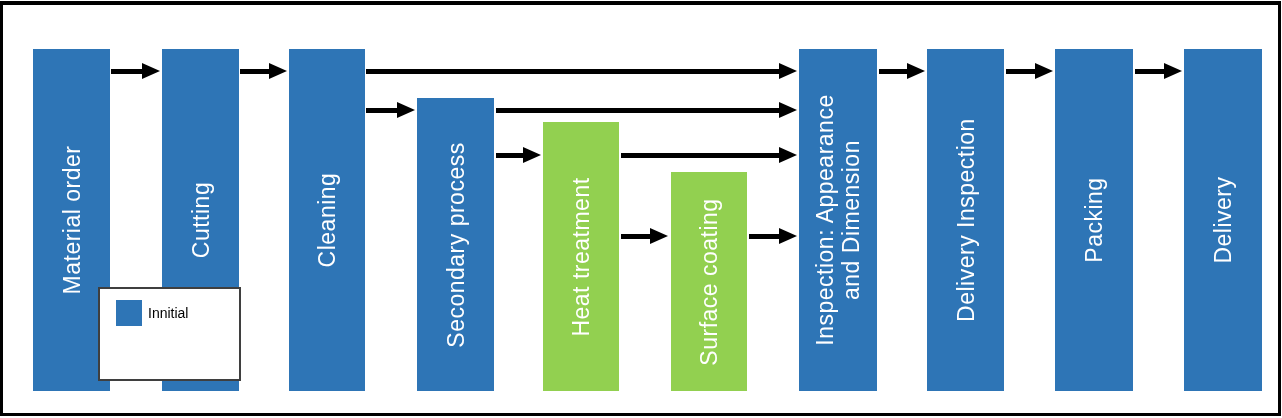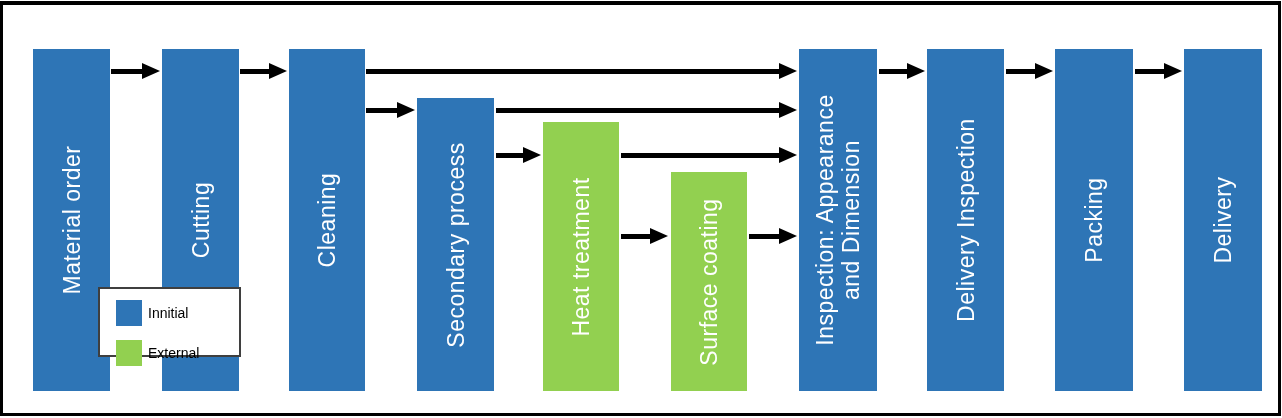--- a/index.html
+++ b/index.html
@@ -77,21 +77,21 @@
   .a7  { left:  366px; top: 107.5px; width:  31px; }
   .a8  { left:  496px; top: 107.5px; width: 283px; }
   .a9  { left:  496px; top: 152.5px; width:  27px; }
   .a10 { left:  621px; top: 152.5px; width: 158px; }
   .a11 { left:  621px; top: 233.5px; width:  29px; }
   .a12 { left:  749px; top: 233.5px; width:  30px; }
   
   .legend {
     position: absolute;
     left: 98px; top: 287px;
-    width: 143px; height: 70px;
+    width: 143px; height: 94px;
     background: #ffffff;
     border: 2px solid #3f3f3f;
     box-sizing: border-box;
     padding: 11px 0 0 16px;
   }
   .legend-row {
     display: flex;
     align-items: center;
     height: 26px;
     margin-bottom: 14px;
@@ -158,19 +158,15 @@
   <div class="arrow a9"></div>
   <div class="arrow a10"></div>
   <div class="arrow a11"></div>
   <div class="arrow a12"></div>
 
   <div class="legend">
     <div class="legend-row">
       <span class="sw sw-initial"></span>
       <span class="legend-label">Innitial</span>
     </div>
-    <div class="legend-row">
-      <span class="sw sw-external"></span>
-      <span class="legend-label">External</span>
-    </div>
   </div>
 
 </div>
 
 </body></html>

